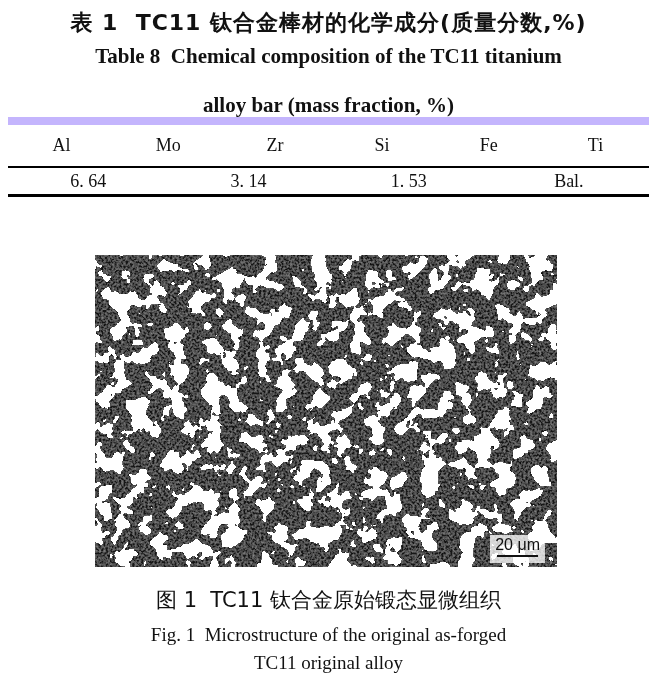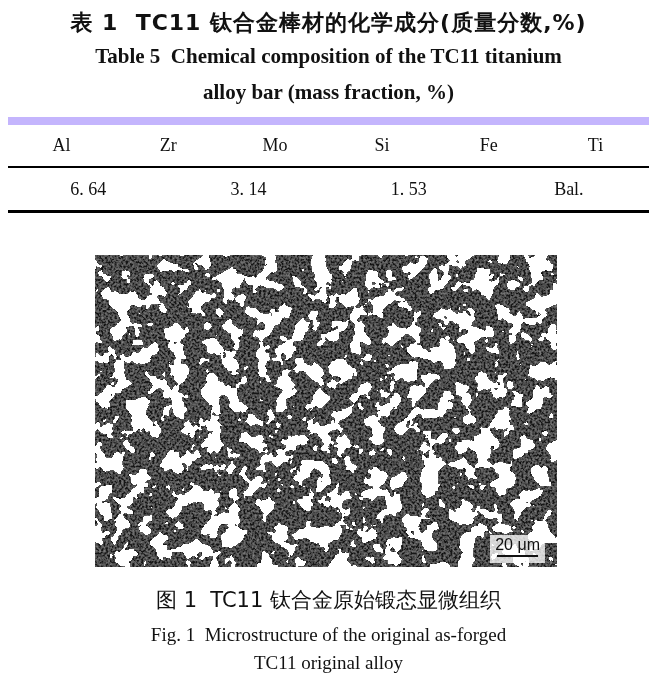--- a/index.html
+++ b/index.html
@@ -12,30 +12,30 @@
     font-family:"Liberation Serif","DejaVu Serif",serif;
   }
   .centered{position:absolute;left:0;width:100%;text-align:center;white-space:pre-wrap;}
   .tbl-title-zh{
     top:8px;
     font-size:22px;font-weight:bold;
     letter-spacing:1px;
     font-family:"DejaVu Sans","Liberation Sans",sans-serif;
   }
   .tbl-title-en1{top:44px;font-size:21px;font-weight:bold;}
-  .tbl-title-en2{top:80px;font-size:21px;font-weight:bold;}
+  .tbl-title-en2{top:93px;font-size:21px;font-weight:bold;}
 
   .comp-table{
     position:absolute;top:117px;left:8px;width:641px;
     border-top:8px solid #c4b5fd;
     border-bottom:3px solid #000;
   }
   .t-row{display:flex;align-items:center;}
   .t-row.head{height:41px;border-bottom:2px solid #000;}
-  .t-row.body{height:42px;}
+  .t-row.body{height:26px;}
   .t-cell{flex:1;text-align:center;font-size:18px;white-space:pre-wrap;}
 
   .micrograph{
     position:absolute;top:255px;left:95px;width:462px;height:312px;
     background:#fff;
   }
   .micrograph svg{display:block;width:100%;height:100%;}
   .scalebar{
     position:absolute;right:12px;bottom:4px;
     background:rgba(255,255,255,0.78);
@@ -54,28 +54,28 @@
   }
   .cap-en1{top:624px;font-size:19px;}
   .cap-en2{top:652px;font-size:19px;}
 </style>
 </head>
 <body>
 
 <div class="page">
 
   <div class="centered tbl-title-zh">表 1  TC11 钛合金棒材的化学成分(质量分数,%)</div>
-  <div class="centered tbl-title-en1">Table 5  Chemical composition of the TC11 titanium</div>
+  <div class="centered tbl-title-en1">Table 8  Chemical composition of the TC11 titanium</div>
   <div class="centered tbl-title-en2">alloy bar (mass fraction, %)</div>
 
   <div class="comp-table">
     <div class="t-row head">
       <div class="t-cell">Al</div>
+      <div class="t-cell">Mo</div>
       <div class="t-cell">Zr</div>
-      <div class="t-cell">Mo</div>
       <div class="t-cell">Si</div>
       <div class="t-cell">Fe</div>
       <div class="t-cell">Ti</div>
     </div>
     <div class="t-row body">
       <div class="t-cell">6. 64</div>
       <div class="t-cell">3. 14</div>
       <div class="t-cell">1. 53</div>
       <div class="t-cell">Bal.</div>
     </div>

